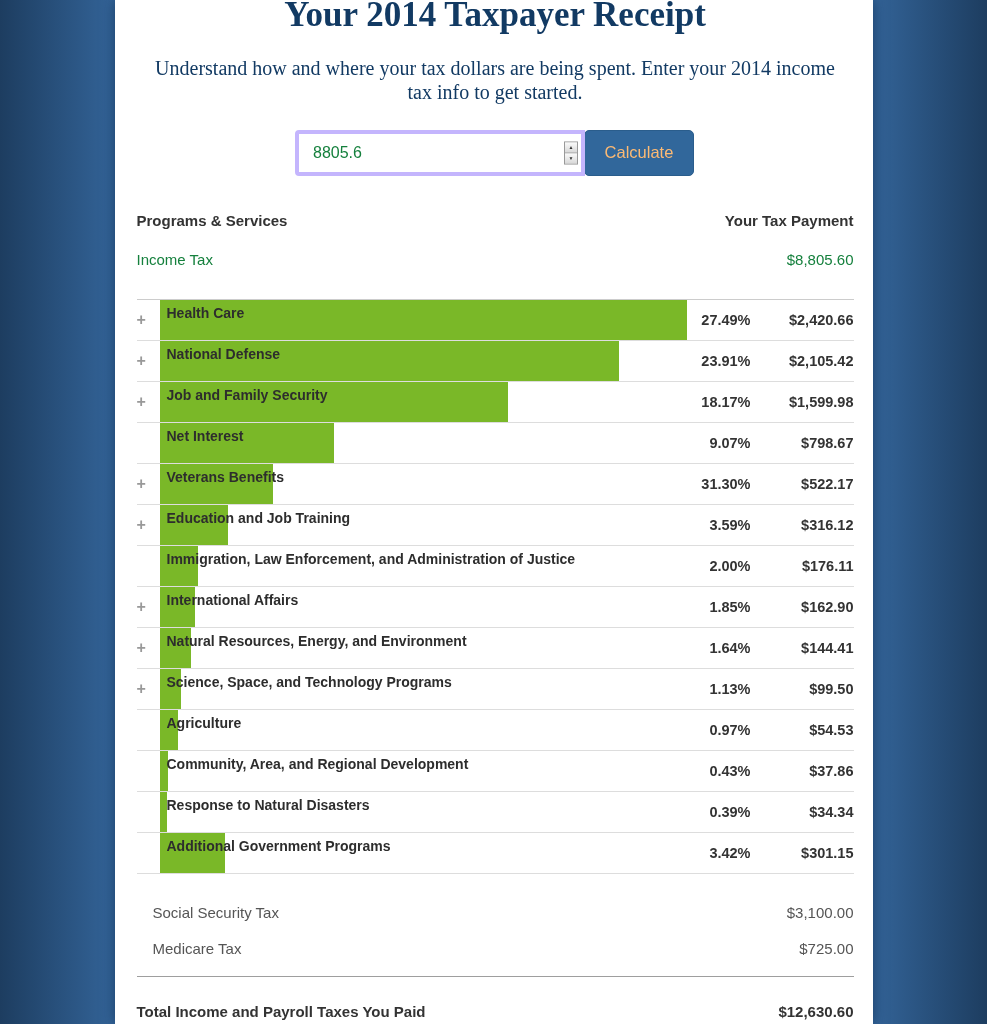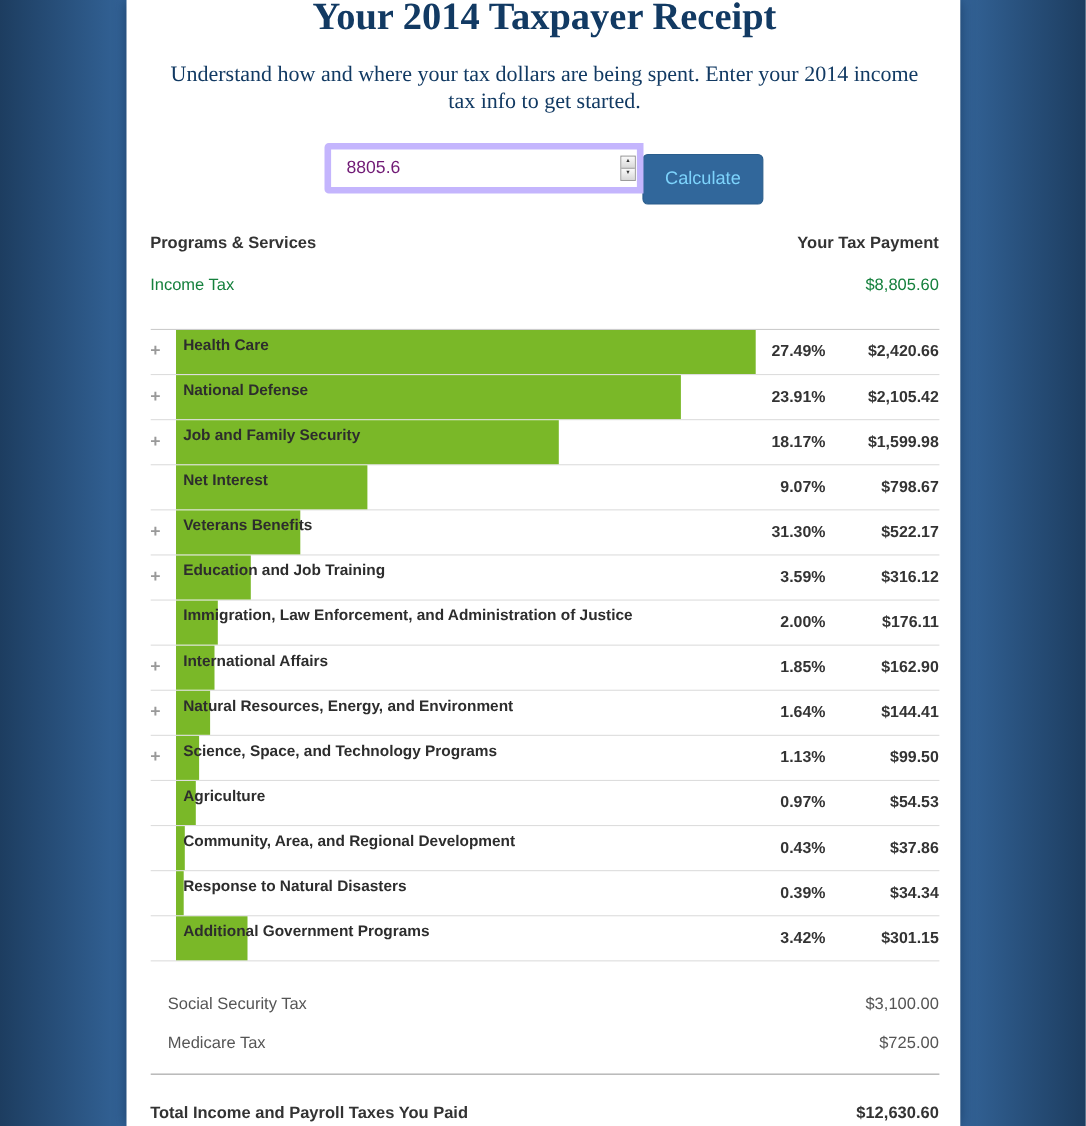--- a/index.html
+++ b/index.html
@@ -42,26 +42,26 @@
     display: flex;
   }
   .input-wrap {
     position: relative;
     width: 290px;
     height: 46px;
   }
   .tax-input {
     width: 100%;
     height: 100%;
-    border: 6px solid #c4b5fd;
+    border: 4px solid #c4b5fd;
     border-radius: 4px 0 0 4px;
     padding: 0 28px 0 14px;
     font-family: "Liberation Sans", sans-serif;
     font-size: 16px;
-    color: #701a75;
+    color: #15803d;
     outline: none;
   }
   .spinner {
     position: absolute;
     right: 7px;
     top: 50%;
     transform: translateY(-50%);
     width: 14px;
     height: 23px;
     border: 1px solid #999999;
@@ -82,25 +82,24 @@
     background: linear-gradient(#fafafa, #d8d8d8);
   }
   .spin-btn.up { border-bottom: 1px solid #999999; }
   .calc-btn {
     width: 110px;
     height: 46px;
     border: 1px solid #2a5d8c;
     border-radius: 5px;
     margin-left: -1px;
     background: #31679b;
-    color: #7dd3fc;
+    color: #fdba74;
     font-family: "Liberation Sans", sans-serif;
     font-size: 16.5px;
     cursor: pointer;
-    margin-top: 10px;
   }
   .table-head {
     margin-top: 36px;
     display: flex;
     justify-content: space-between;
     font-size: 15px;
     font-weight: bold;
     color: #333333;
   }
   .income-row {

